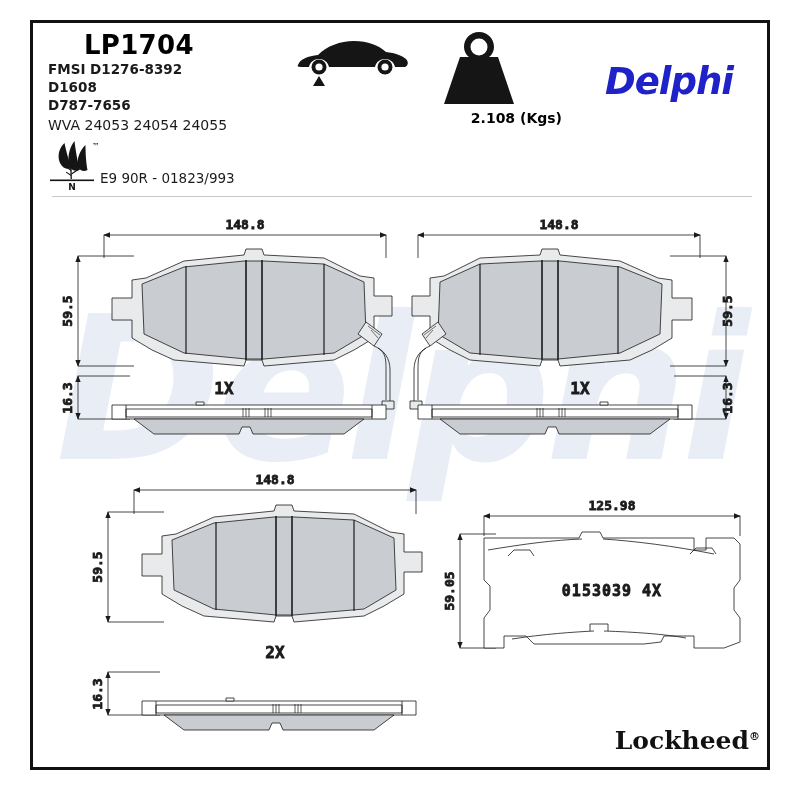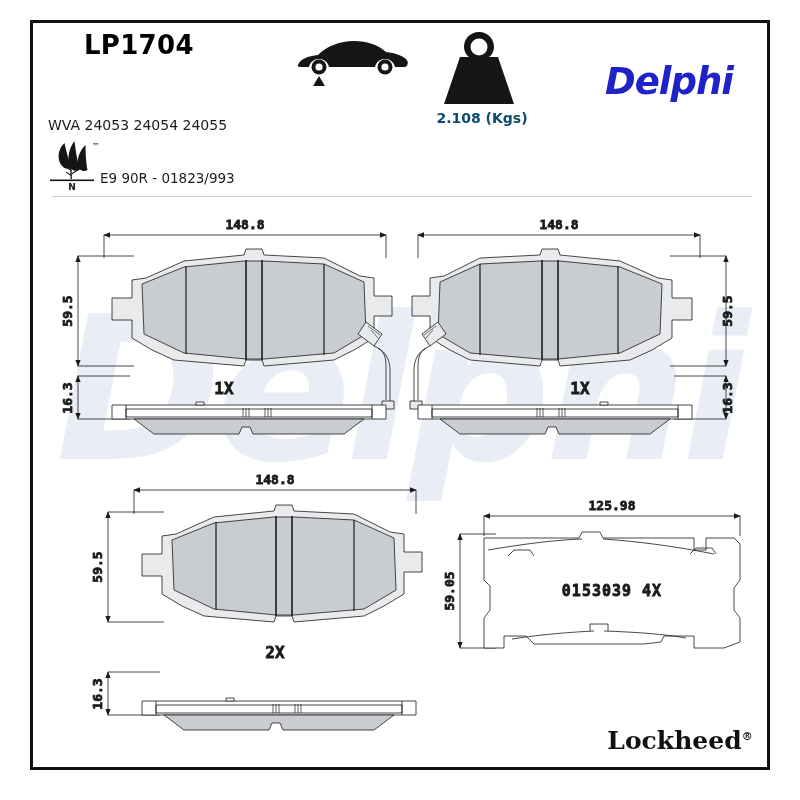--- a/index.html
+++ b/index.html
@@ -107,24 +107,24 @@
     left: 390px;
     top: 6px;
     width: 110px;
     height: 78px;
   }
   .weight-label {
     position: absolute;
     left: 368px;
     top: 86px;
     width: 160px;
-    text-align: center;
+    text-align: right;
     font-size: 14px;
     font-weight: bold;
-    color: #0c4a6e;
+    color: #000000;
   }
 
   
   .brand-delphi {
     position: absolute;
     left: 540px;
     top: 36px;
     width: 190px;
     text-align: center;
     font-family: "DejaVu Sans", sans-serif;
@@ -190,21 +190,21 @@
     letter-spacing: 1px;
     fill: #1b1b1b;
   }
 
   
   .brand-lockheed {
     position: absolute;
     left: 600px;
     top: 726px;
     width: 160px;
-    text-align: center;
+    text-align: right;
     font-family: "DejaVu Serif", serif;
     font-size: 25px;
     font-weight: bold;
     color: #111111;
     white-space: nowrap;
   }
   .brand-lockheed sup {
     font-size: 11px;
     vertical-align: super;
   }
@@ -215,20 +215,25 @@
 <div id="sheet">
 
   <div class="watermark">Delphi</div>
 
   <div class="frame"></div>
 
   <div class="header">
 
     <div class="part-no">LP1704</div>
 
+    <div class="codes">
+      <div>FMSI D1276-8392</div>
+      <div>D1608</div>
+      <div>D787-7656</div>
+    </div>
 
     <div class="wva">WVA 24053 24054 24055</div>
 
     <div class="eco">
       <svg width="56" height="52" viewBox="0 0 56 52">
         <g fill="#151515">
           <path d="M20.5 4 C15 9 13 17 16 24 C18.5 29.5 24 31 27.5 29 C25 22 22 12 20.5 4 Z"></path>
           <path d="M30.5 2 C25 9 23 19 25.5 27 C27.5 32 33 33 36 30.5 C33 21 31.5 10 30.5 2 Z"></path>
           <path d="M41.5 6 C36 11 32.5 20 34 27 C35 31.5 40 33.5 43.5 31 C42 23 41.5 13 41.5 6 Z"></path>
           <path d="M27.5 28 L27.9 40 L26.6 40 L26.2 28 Z"></path>

